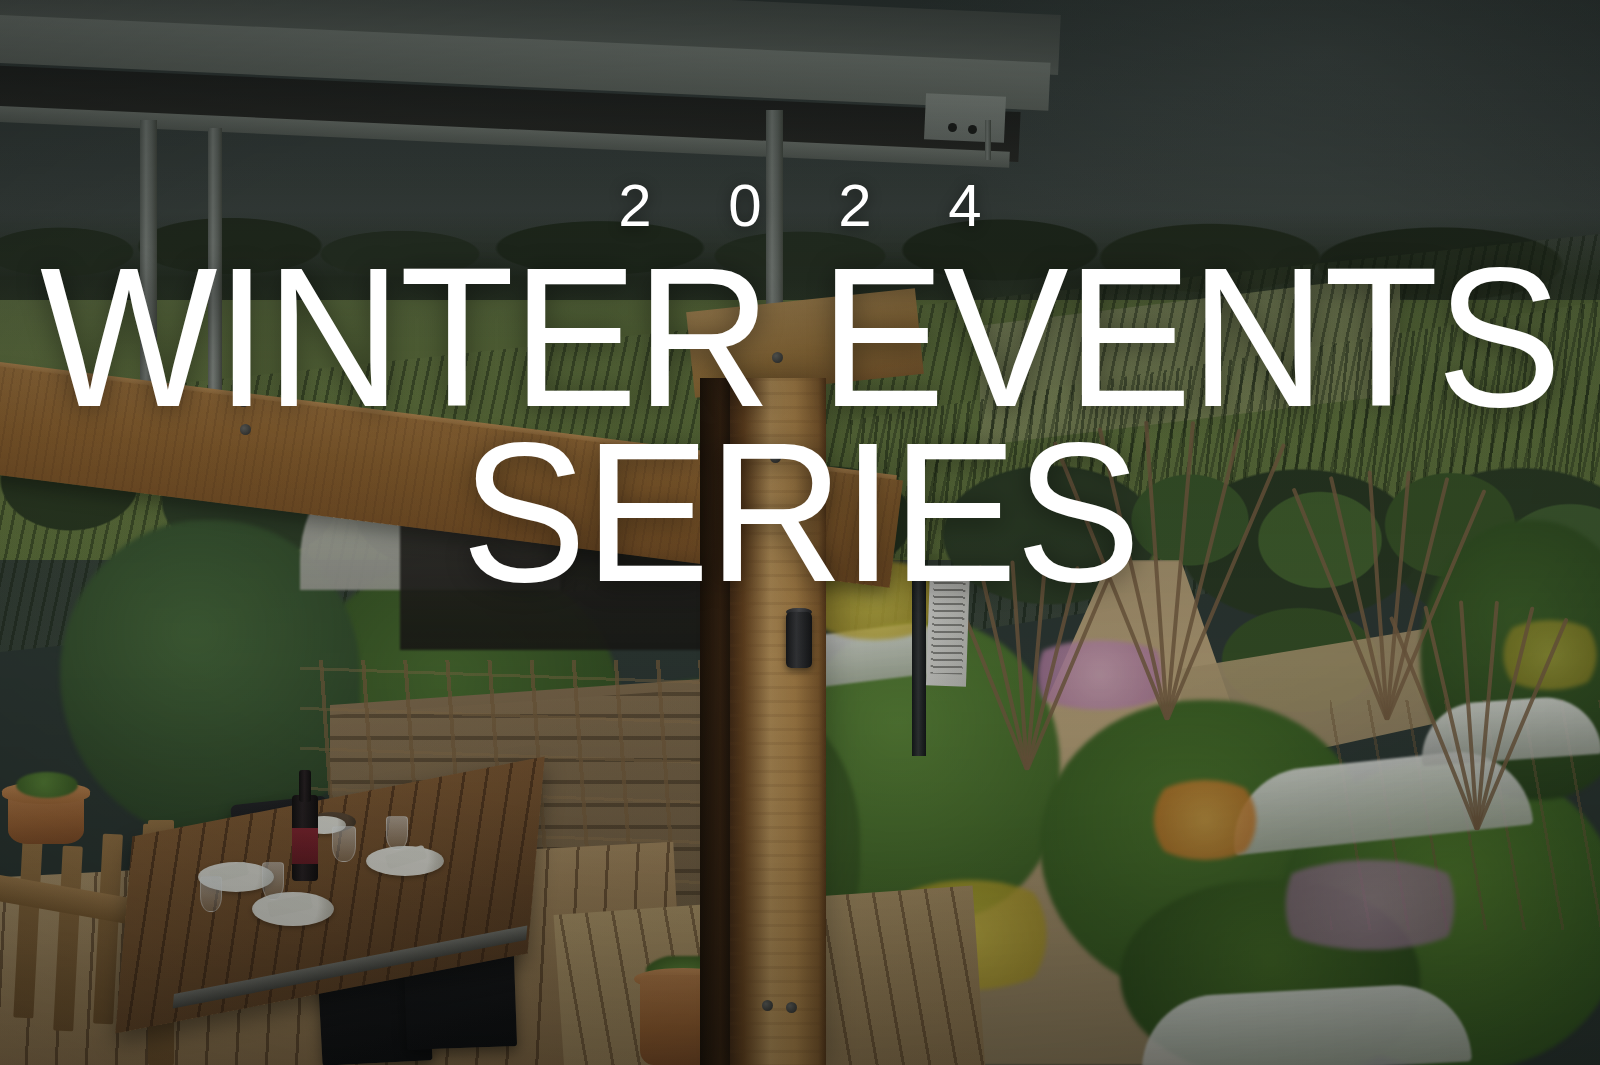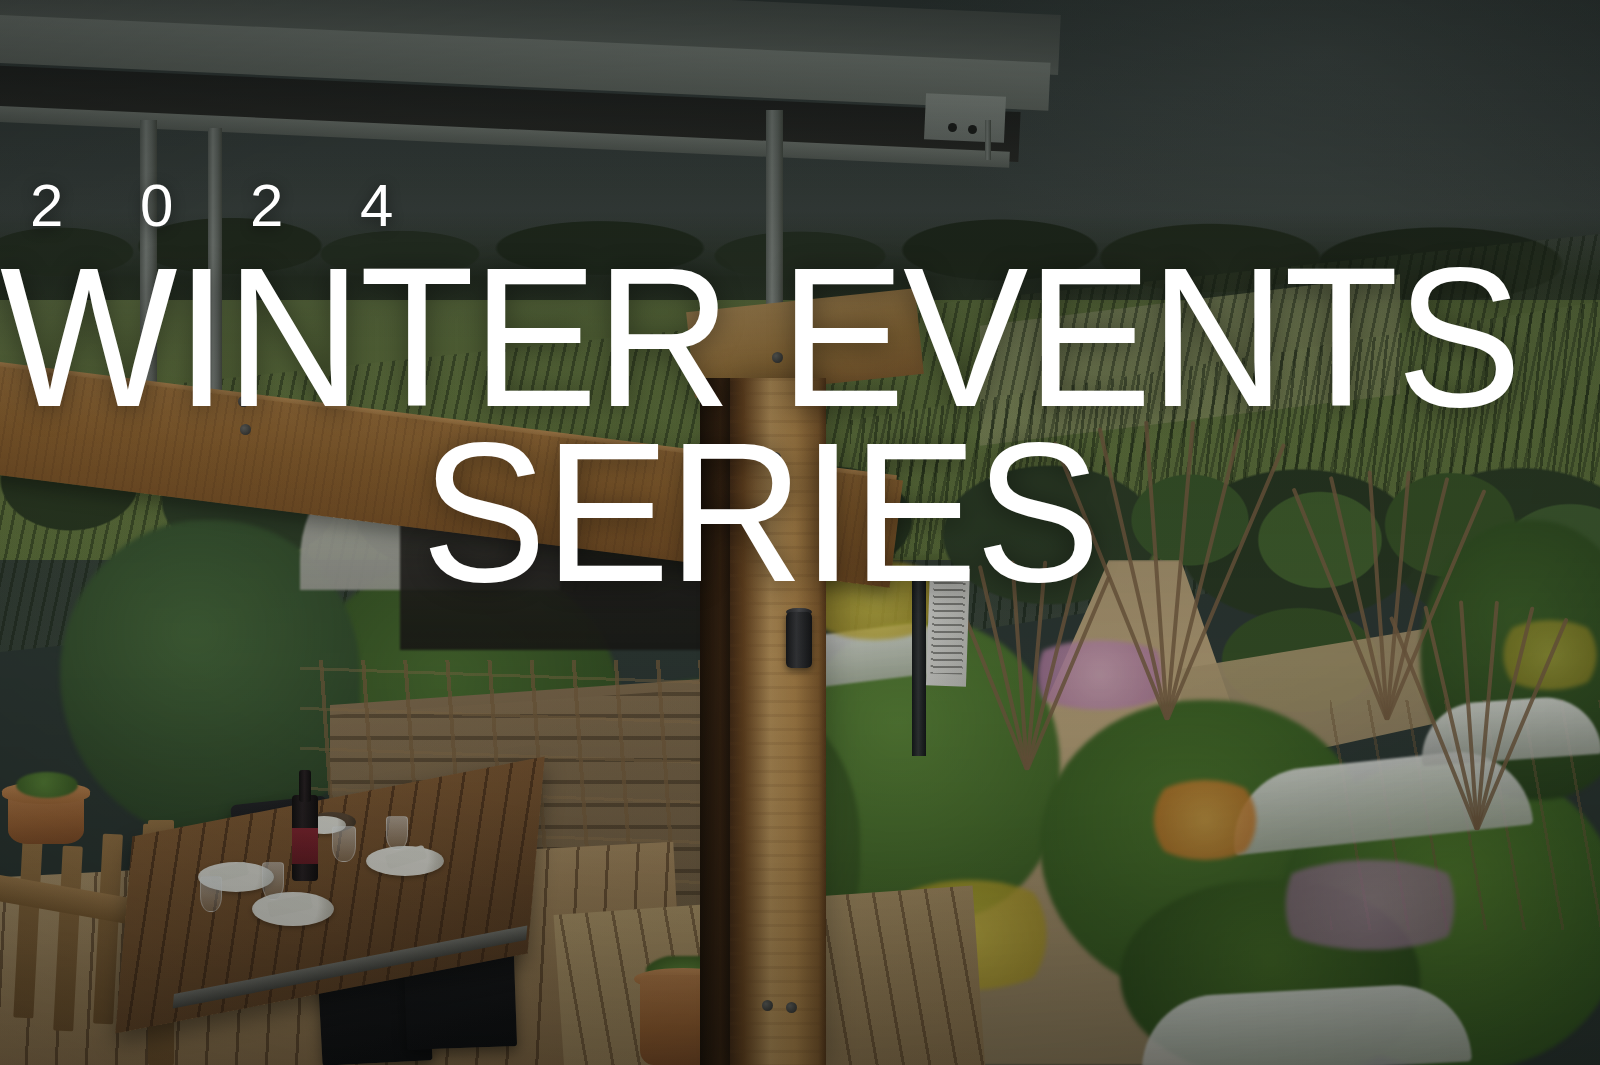--- a/index.html
+++ b/index.html
@@ -429,21 +429,21 @@
     mix-blend-mode:multiply;
   }
   .grade2{
     position:absolute; inset:0;
     background:linear-gradient(180deg, rgba(30,40,38,.30) 0%, rgba(20,30,26,.10) 40%, rgba(12,20,16,.16) 100%);
   }
 
   
   .copy{
     position:absolute; inset:0;
-    display:flex; flex-direction:column; align-items:flex-start;
+    display:flex; flex-direction:column; align-items:center;
     z-index:40;
     pointer-events:none;
   }
   .year{
     margin-top:176px;
     color:#ffffff;
     font-family:"Liberation Sans", sans-serif;
     font-weight:300;
     font-size:60px;
     line-height:1;

